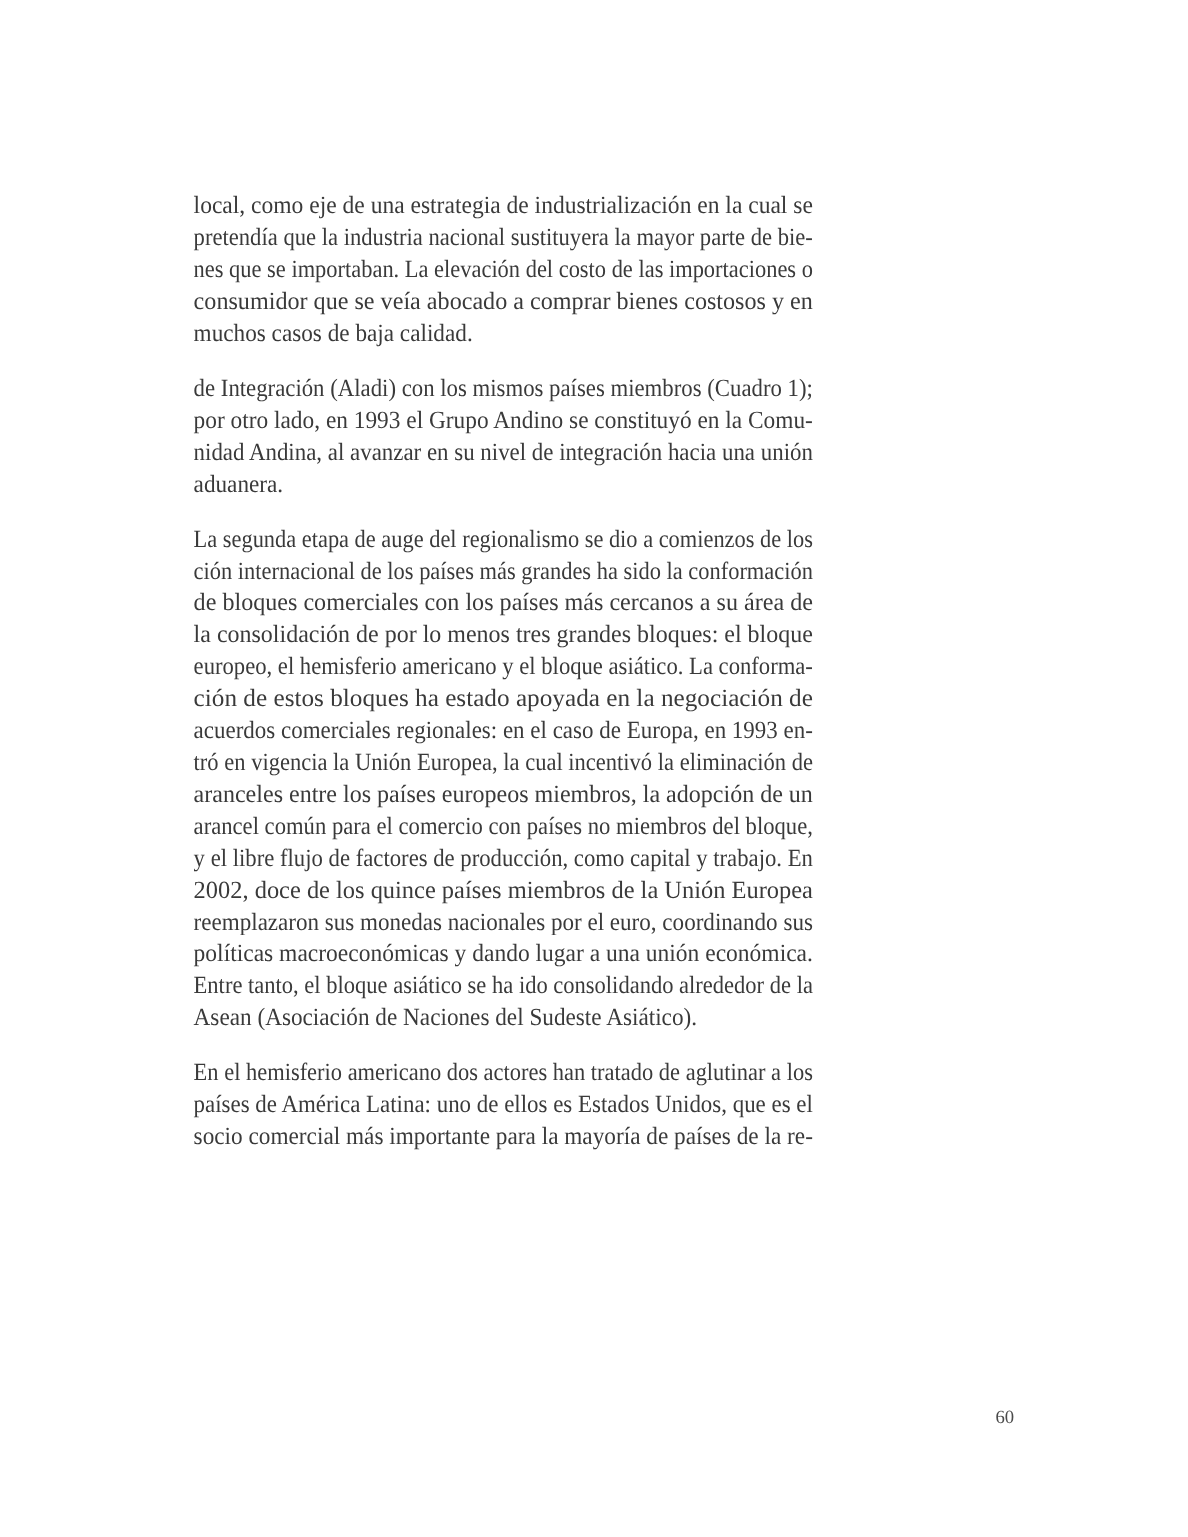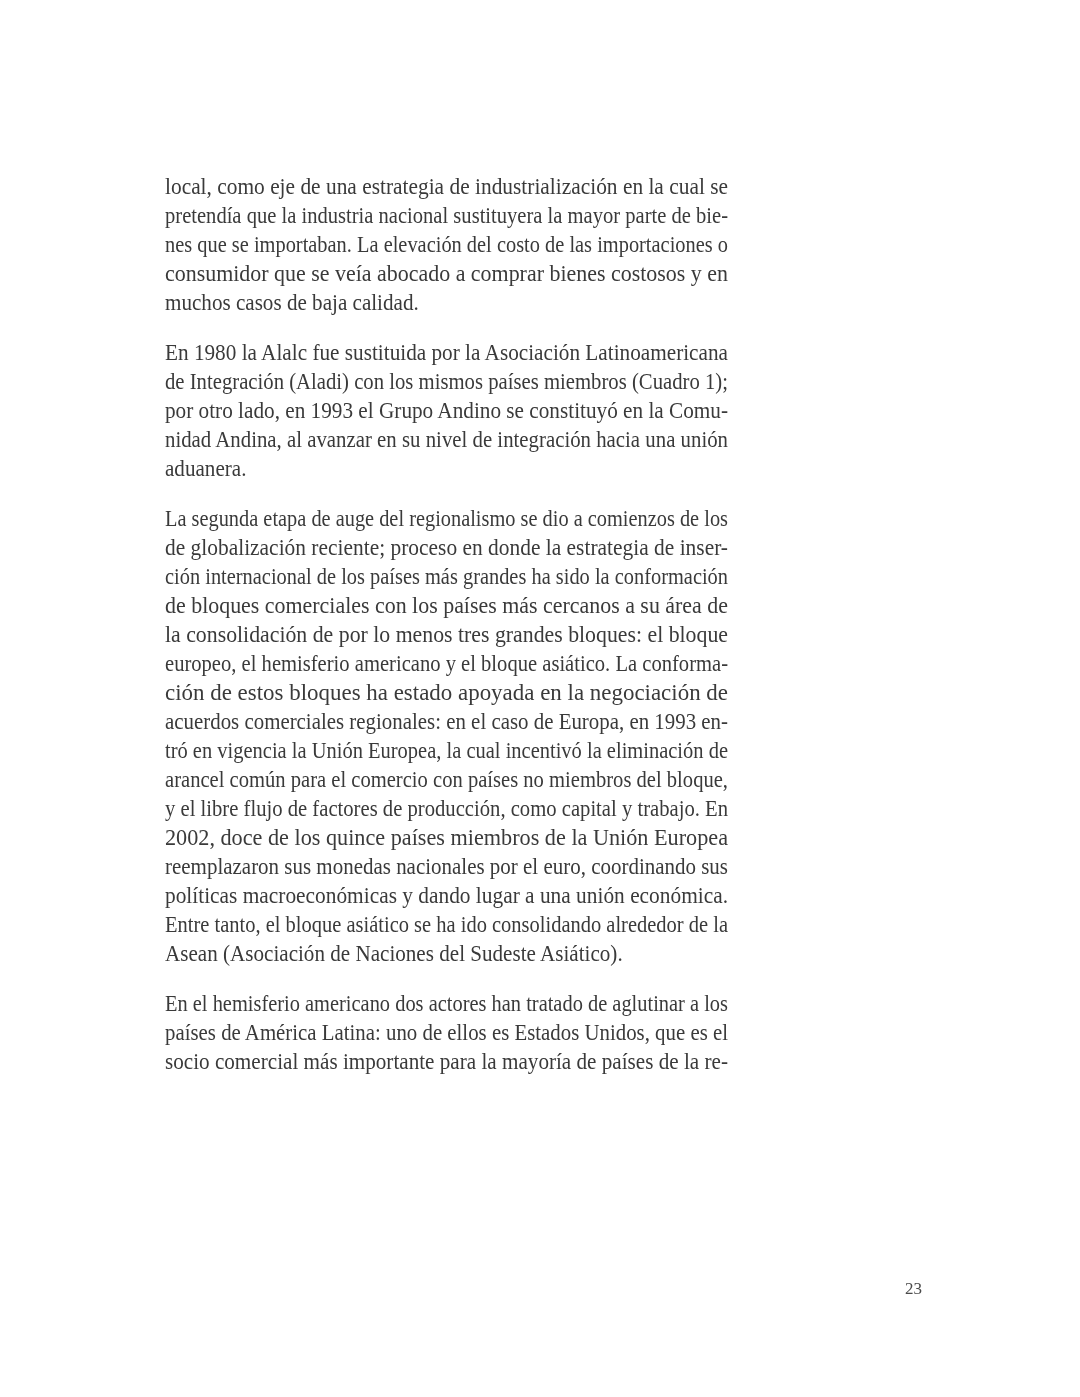--- a/index.html
+++ b/index.html
@@ -14,21 +14,21 @@
     overflow: hidden;
     font-family: "Liberation Serif", serif;
   }
   .page {
     position: absolute;
     inset: 0;
     background: #ffffff;
   }
   .text-block {
     position: absolute;
-    left: 165px;
+    left: 176px;
     top: 172px;
     width: 563px;
     color: #3a3a3a;
     font-size: 22.5px;
   }
   .paragraph {
     margin: 0 0 21px 0;
   }
   .line {
     height: 29px;
@@ -54,44 +54,43 @@
 <div class="page">
   <div class="text-block" id="text-block">
       <div class="paragraph">
         <div class="line"><span class="line-text" style="transform: scaleX(0.950612);">local, como eje de una estrategia de industrialización en la cual se</span></div>
         <div class="line"><span class="line-text" style="transform: scaleX(0.913938);">pretendía que la industria nacional sustituyera la mayor parte de bie-</span></div>
         <div class="line"><span class="line-text" style="transform: scaleX(0.906534);">nes que se importaban. La elevación del costo de las importaciones o</span></div>
         <div class="line"><span class="line-text" style="transform: scaleX(0.975182);">consumidor que se veía abocado a comprar bienes costosos y en</span></div>
         <div class="line"><span class="line-text" style="transform: scaleX(0.937876);">muchos casos de baja calidad.</span></div>
       </div>
       <div class="paragraph">
-        <div class="line"><span class="line-text" style="transform: scaleX(0.943518);">En 1980 la Alalc fue sustituida por la Asociación Latinoamericana</span></div>
         <div class="line"><span class="line-text" style="transform: scaleX(0.920311);">de Integración (Aladi) con los mismos países miembros (Cuadro 1);</span></div>
         <div class="line"><span class="line-text" style="transform: scaleX(0.94337);">por otro lado, en 1993 el Grupo Andino se constituyó en la Comu-</span></div>
         <div class="line"><span class="line-text" style="transform: scaleX(0.925155);">nidad Andina, al avanzar en su nivel de integración hacia una unión</span></div>
         <div class="line"><span class="line-text" style="transform: scaleX(0.937876);">aduanera.</span></div>
       </div>
       <div class="paragraph">
         <div class="line"><span class="line-text" style="transform: scaleX(0.904713);">La segunda etapa de auge del regionalismo se dio a comienzos de los</span></div>
-        <div class="line"><span class="line-text" style="transform: scaleX(0.952371);">de globalización reciente; proceso en donde la estrategia de inser-</span></div>
         <div class="line"><span class="line-text" style="transform: scaleX(0.906511);">ción internacional de los países más grandes ha sido la conformación</span></div>
         <div class="line"><span class="line-text" style="transform: scaleX(0.974206);">de bloques comerciales con los países más cercanos a su área de</span></div>
         <div class="line"><span class="line-text" style="transform: scaleX(0.96881);">la consolidación de por lo menos tres grandes bloques: el bloque</span></div>
         <div class="line"><span class="line-text" style="transform: scaleX(0.914889);">europeo, el hemisferio americano y el bloque asiático. La conforma-</span></div>
         <div class="line"><span class="line-text" style="transform: scaleX(1.01935);">ción de estos bloques ha estado apoyada en la negociación de</span></div>
         <div class="line"><span class="line-text" style="transform: scaleX(0.928086);">acuerdos comerciales regionales: en el caso de Europa, en 1993 en-</span></div>
         <div class="line"><span class="line-text" style="transform: scaleX(0.910221);">tró en vigencia la Unión Europea, la cual incentivó la eliminación de</span></div>
+        <div class="line"><span class="line-text" style="transform: scaleX(0.971004);">aranceles entre los países europeos miembros, la adopción de un</span></div>
         <div class="line"><span class="line-text" style="transform: scaleX(0.914843);">arancel común para el comercio con países no miembros del bloque,</span></div>
         <div class="line"><span class="line-text" style="transform: scaleX(0.917639);">y el libre flujo de factores de producción, como capital y trabajo. En</span></div>
         <div class="line"><span class="line-text" style="transform: scaleX(0.986881);">2002, doce de los quince países miembros de la Unión Europea</span></div>
         <div class="line"><span class="line-text" style="transform: scaleX(0.93183);">reemplazaron sus monedas nacionales por el euro, coordinando sus</span></div>
         <div class="line"><span class="line-text" style="transform: scaleX(0.949535);">políticas macroeconómicas y dando lugar a una unión económica.</span></div>
         <div class="line"><span class="line-text" style="transform: scaleX(0.910198);">Entre tanto, el bloque asiático se ha ido consolidando alrededor de la</span></div>
         <div class="line"><span class="line-text" style="transform: scaleX(0.937876);">Asean (Asociación de Naciones del Sudeste Asiático).</span></div>
       </div>
       <div class="paragraph">
         <div class="line"><span class="line-text" style="transform: scaleX(0.907493);">En el hemisferio americano dos actores han tratado de aglutinar a los</span></div>
         <div class="line"><span class="line-text" style="transform: scaleX(0.926011);">países de América Latina: uno de ellos es Estados Unidos, que es el</span></div>
         <div class="line"><span class="line-text" style="transform: scaleX(0.939704);">socio comercial más importante para la mayoría de países de la re-</span></div>
       </div>
     </div>
-  <div class="page-number">23</div>
+  <div class="page-number">60</div>
 </div>
 
 </body></html>

